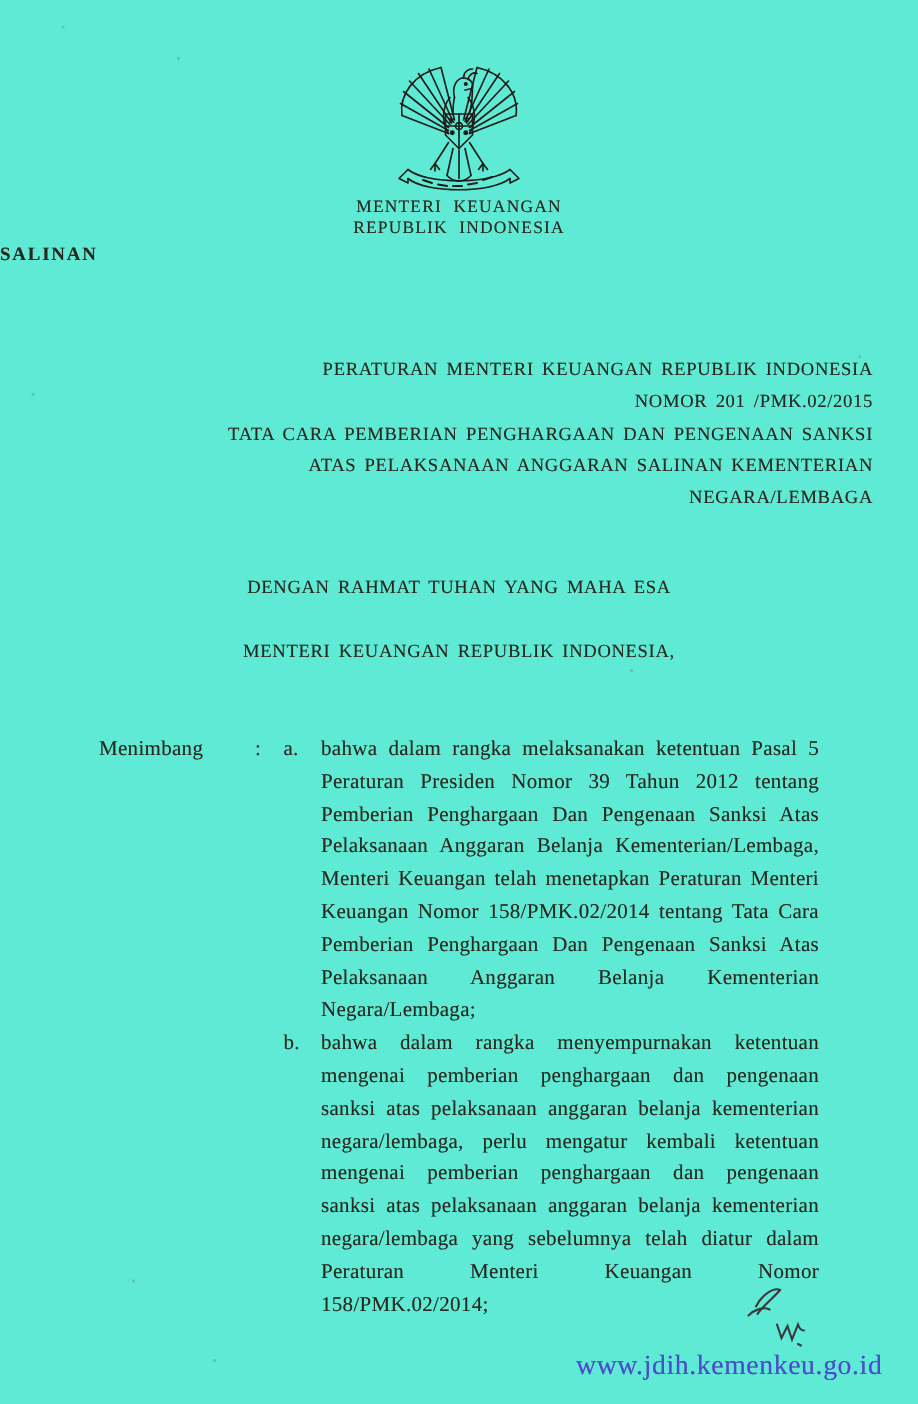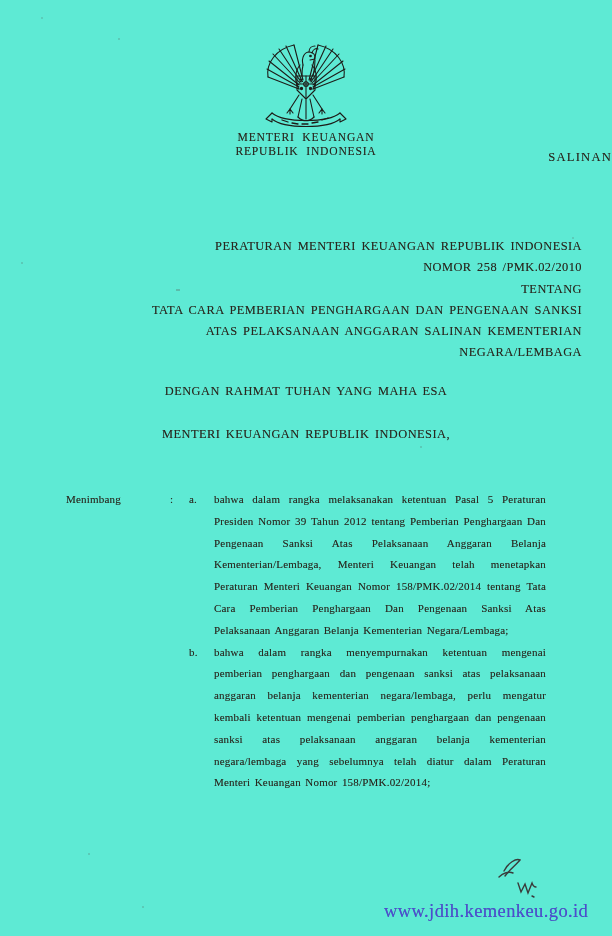--- a/index.html
+++ b/index.html
@@ -13,38 +13,38 @@
     overflow:hidden;
     text-shadow:0 0 0.3px rgba(40,38,30,0.4);
   }
   .emblem-wrap{position:absolute;top:43px;left:263px;width:86px;height:90px;}
   .ministry{
     position:absolute;top:131px;left:0;right:0;
     text-align:center;font-size:11.6px;line-height:13.8px;
     letter-spacing:0.8px;word-spacing:4px;
   }
   .salinan{
-    position:absolute;top:150px;left:0;right:0;
-    text-align:right;font-weight:400;font-size:12.6px;letter-spacing:1.2px;
+    position:absolute;top:162px;left:0;right:0;
+    text-align:left;font-weight:700;font-size:12.6px;letter-spacing:1.2px;
   }
   .title-block{
     position:absolute;top:236px;left:30px;right:30px;
     text-align:right;font-size:12.4px;line-height:21.3px;
     letter-spacing:0.45px;word-spacing:2px;
   }
   .centered-line{
     position:absolute;left:30px;right:30px;
     text-align:center;font-size:12.4px;
     letter-spacing:0.45px;word-spacing:2px;font-family:Liberation Serif, serif;
   }
   .invocation{top:384px;}
   .authority{top:427px;}
   .considerations{
     position:absolute;top:489px;left:66px;width:482px;
-    font-size:11px;line-height:21.8px;letter-spacing:0.2px;
+    font-size:14px;line-height:21.8px;letter-spacing:0.2px;
     display:flex;
   }
   .cons-label{width:104px;flex:0 0 104px;}
   .cons-colon{width:19px;flex:0 0 19px;}
   .cons-items{flex:1 1 auto;}
   .cons-item{display:flex;}
   .cons-letter{width:25px;flex:0 0 25px;}
   .cons-text{width:332px;flex:0 0 332px;text-align:justify;word-spacing:1.5px;}
   .paraf{position:absolute;left:494px;top:855px;width:54px;height:46px;}
   .site-url{
@@ -122,22 +122,21 @@
   </div>
 
   <div class="ministry">
     <div>MENTERI KEUANGAN</div>
     <div>REPUBLIK INDONESIA</div>
   </div>
   <div class="salinan">SALINAN</div>
 
   <div class="title-block">
     <div>PERATURAN MENTERI KEUANGAN REPUBLIK INDONESIA</div>
-    <div>NOMOR 258 /PMK.02/2010</div>
-    <div>TENTANG</div>
+    <div>NOMOR 201 /PMK.02/2015</div>
     <div>TATA CARA PEMBERIAN PENGHARGAAN DAN PENGENAAN SANKSI</div>
     <div>ATAS PELAKSANAAN ANGGARAN SALINAN KEMENTERIAN</div>
     <div>NEGARA/LEMBAGA</div>
   </div>
 
   <div class="centered-line invocation">DENGAN RAHMAT TUHAN YANG MAHA ESA</div>
   <div class="centered-line authority">MENTERI KEUANGAN REPUBLIK INDONESIA,</div>
 
   <div class="considerations">
     <div class="cons-label">Menimbang</div>

